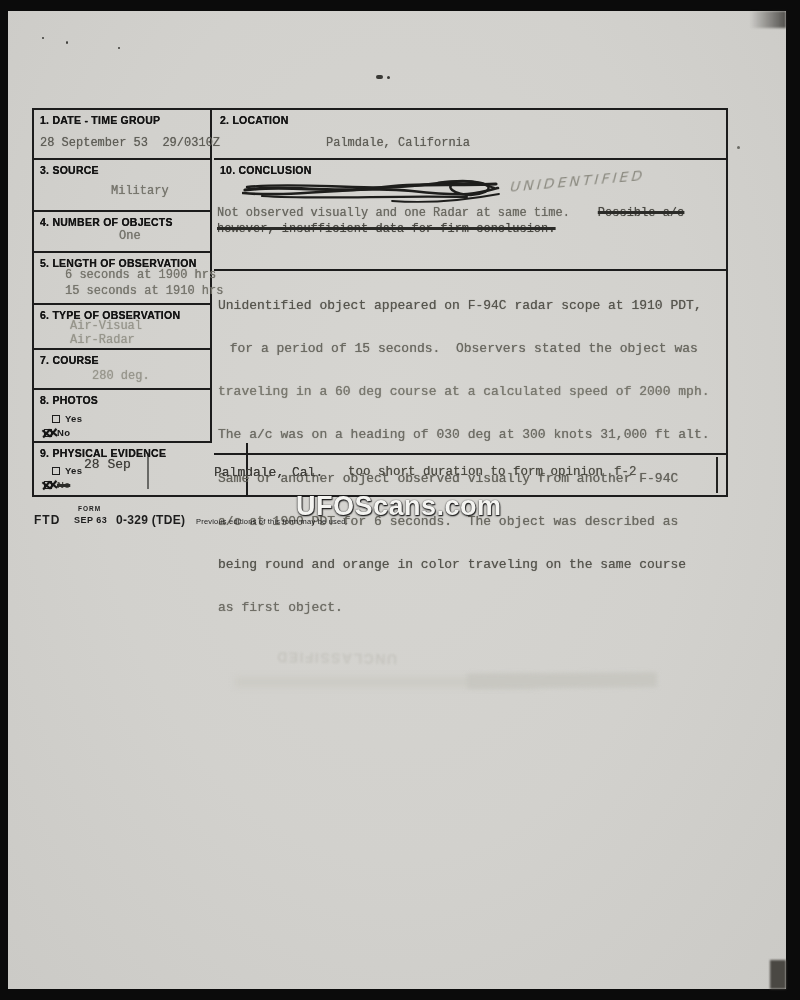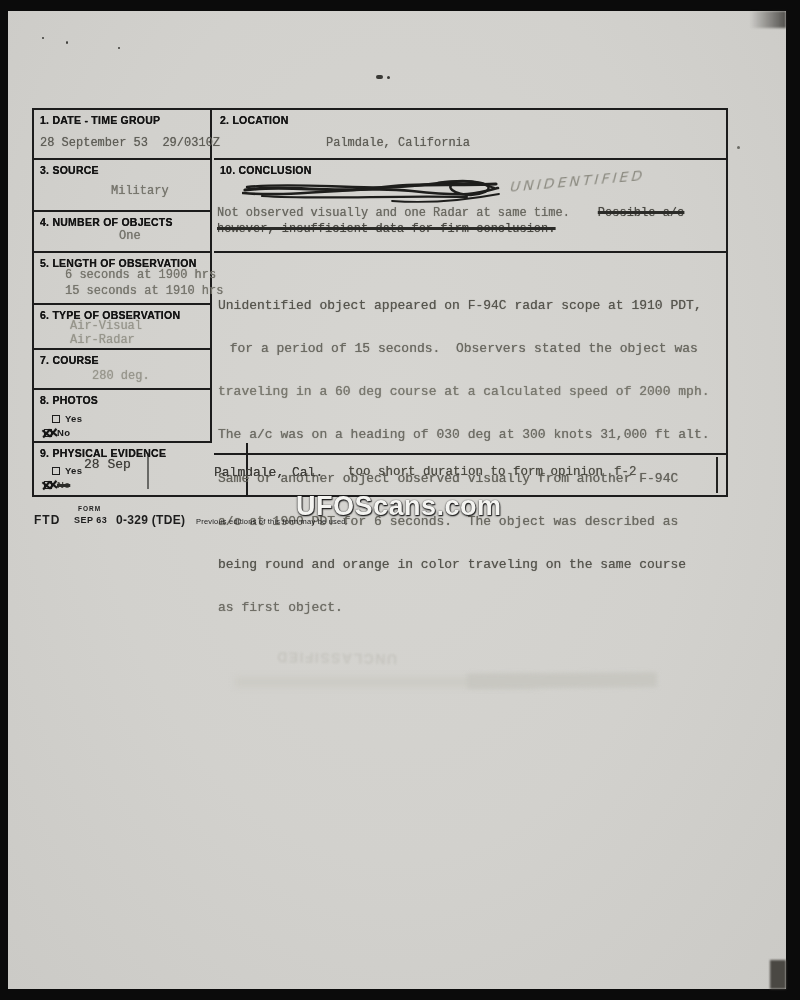--- a/index.html
+++ b/index.html
@@ -157,21 +157,21 @@
     </div>
     <div class="val mono" style="left:50px;top:14px;font-size:13px;color:#3c3b37;">28 Sep</div>
     <div class="tick-v" style="left:113px;top:10px;height:36px;"></div>
   </div>
 
   <div class="cell b-b" style="left:180px;top:0;width:512px;height:50px;">
     <div class="lbl">2. LOCATION</div>
     <div class="val mono" style="left:112px;top:26px;">Palmdale, California</div>
   </div>
 
-  <div class="cell b-b" style="left:180px;top:50px;width:512px;height:93px;">
+  <div class="cell b-b" style="left:180px;top:50px;width:512px;height:111px;">
     <div class="lbl">10. CONCLUSION</div>
 
     <svg style="position:absolute;left:28px;top:17px;" width="258" height="28" viewBox="0 0 258 28">
       <g fill="none" stroke="#1e1e1c" stroke-linecap="round">
         <path d="M3,13 C45,7 90,17 135,11 S215,9 254,7" stroke-width="3.2"></path>
         <path d="M1,16 C55,21 115,8 170,14 S235,17 256,11" stroke-width="2.6"></path>
         <path d="M5,10 C60,4 125,15 180,8 S238,6 252,11" stroke-width="2.4"></path>
         <path d="M20,19 C80,23 150,18 225,20" stroke-width="2.2"></path>
         <path d="M196,6 C232,1 256,7 243,15 C228,22 204,15 209,8" stroke-width="2.4"></path>
         <path d="M150,24 C190,27 230,22 257,17" stroke-width="1.8"></path>

